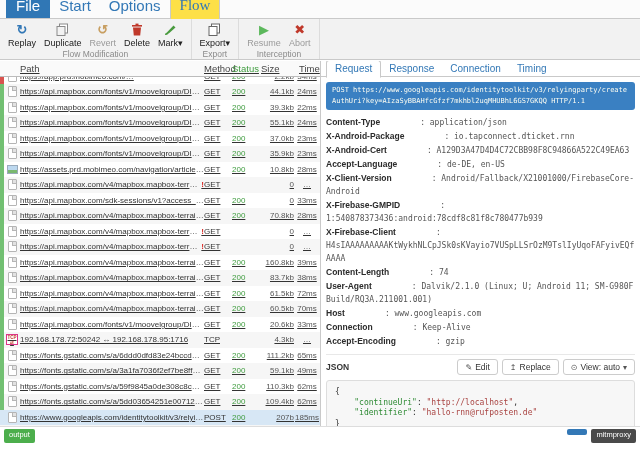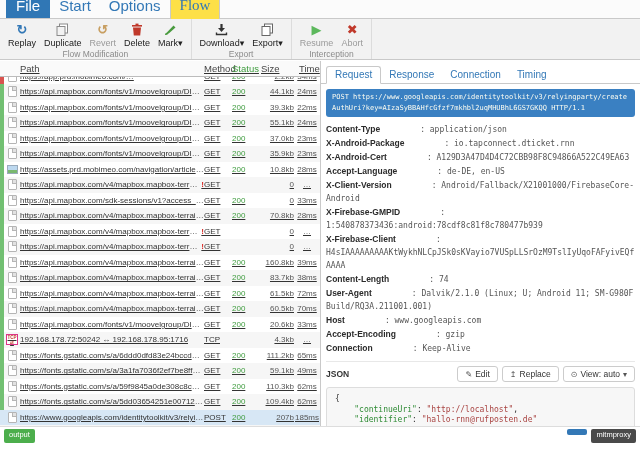--- a/index.html
+++ b/index.html
@@ -57,22 +57,22 @@
   .doc-icon { width:9px; height:11px; background:#fff; border:1px solid #b5b5b5;
               border-radius:1px; position:relative; }
   .doc-icon::after { content:""; position:absolute; right:0; top:0; width:3px; height:3px;
                      background:#e2e2e2; border-left:1px solid #b5b5b5; border-bottom:1px solid #b5b5b5; }
   .img-icon { width:11px; height:9px; border:1px solid #9ab; background:
               linear-gradient(180deg,#bcd8ef 55%,#79b86f 55%); }
   .tcp-icon { width:12px; height:11px; border:1px solid #d38; background:#fff; color:#c0392b;
               font-size:4.5px; font-weight:bold; line-height:5px; text-align:center; }
 
   
-  .dtabs { display:flex; height:23px; border-bottom:1px solid #c9c9c9; padding-left:5px;
-           align-items:flex-end; flex:none; background:#fff; }
+  .dtabs { display:flex; height:16px; border-bottom:1px solid #c9c9c9; padding-left:5px;
+           align-items:center; flex:none; background:#fff; }
   .dtab { font-size:10px; color:#3378b6; padding:2px 8px 3px; cursor:default; }
   .dtab.active { border:1px solid #c9c9c9; border-bottom:1px solid #fff; border-radius:3px 3px 0 0;
                  margin-bottom:-1px; background:#fff; }
   .dcontent { flex:1; overflow:hidden; padding:5px 5px 0; }
   .reqline { background:#3a80c2; border-radius:3px; padding:3px 6px; color:#fdfdf2;
              font-family:"DejaVu Sans Mono", monospace; font-size:7px; line-height:11px;
              word-break:break-all; margin-bottom:6px; }
   .hdrs { overflow-wrap:anywhere; }
   .hline { font-size:8.5px; line-height:12px; margin-bottom:1px; color:#555; }
   .hname { font-weight:bold; color:#2b2b2b; }
@@ -150,30 +150,20 @@
           <span class="tlabel">Mark▾</span>
         </div>
       </div>
       <div class="tcaption">Flow Modification</div>
     </div>
     <div class="tgroup">
       <div class="titems">
         <div class="titem">
           <div class="ticon">
             <svg width="13" height="13" viewBox="0 0 13 13">
-              <rect x="5.4" y="1" width="2.2" height="4" fill="#333"></rect>
-              <path d="M3 5h7l-3.5 4z" fill="#333"></path>
-              <path d="M1.5 9.5v2h10v-2" fill="none" stroke="#333" stroke-width="1.4"></path>
-            </svg>
-          </div>
-          <span class="tlabel">Download▾</span>
-        </div>
-        <div class="titem">
-          <div class="ticon">
-            <svg width="13" height="13" viewBox="0 0 13 13">
               <rect x="3.5" y="1" width="8" height="9" fill="#fff" stroke="#666"></rect>
               <rect x="1" y="3.5" width="8" height="9" fill="#fff" stroke="#666"></rect>
             </svg>
           </div>
           <span class="tlabel">Export▾</span>
         </div>
       </div>
       <div class="tcaption">Export</div>
     </div>
     <div class="tgroup">
@@ -540,22 +530,22 @@
           <div class="hline"><span class="hname">Content-Type</span><span class="hval">: application/json</span></div>
           <div class="hline"><span class="hname">X-Android-Package</span><span class="hval">: io.tapconnect.dticket.rnn</span></div>
           <div class="hline"><span class="hname">X-Android-Cert</span><span class="hval">: A129D3A47D4D4C72CBB98F8C94866A522C49EA63</span></div>
           <div class="hline"><span class="hname">Accept-Language</span><span class="hval">: de-DE, en-US</span></div>
           <div class="hline"><span class="hname">X-Client-Version</span><span class="hval">: Android/Fallback/X21001000/FirebaseCore-Android</span></div>
           <div class="hline"><span class="hname">X-Firebase-GMPID</span><span class="hval">: 1:540878373436:android:78cdf8c81f8c780477b939</span></div>
           <div class="hline"><span class="hname">X-Firebase-Client</span><span class="hval">: H4sIAAAAAAAAAKtWykhNLCpJSk0sKVayio7VUSpLLSrOzM9TslIyUqoFAFyivEQfAAAA</span></div>
           <div class="hline"><span class="hname">Content-Length</span><span class="hval">: 74</span></div>
           <div class="hline"><span class="hname">User-Agent</span><span class="hval">: Dalvik/2.1.0 (Linux; U; Android 11; SM-G980F Build/RQ3A.211001.001)</span></div>
           <div class="hline"><span class="hname">Host</span><span class="hval">: www.googleapis.com</span></div>
+          <div class="hline"><span class="hname">Connection</span><span class="hval">: Keep-Alive</span></div>
           <div class="hline"><span class="hname">Accept-Encoding</span><span class="hval">: gzip</span></div>
-          <div class="hline"><span class="hname">Connection</span><span class="hval">: Keep-Alive</span></div>
         </div>
       <div class="body-sec">
         <div class="body-head">
           <span class="body-label">JSON</span>
           <span class="body-btns">
             <button class="mini-btn">
               <span class="ic">✎</span>
               <span>Edit</span>
             </button>
             <button class="mini-btn">

